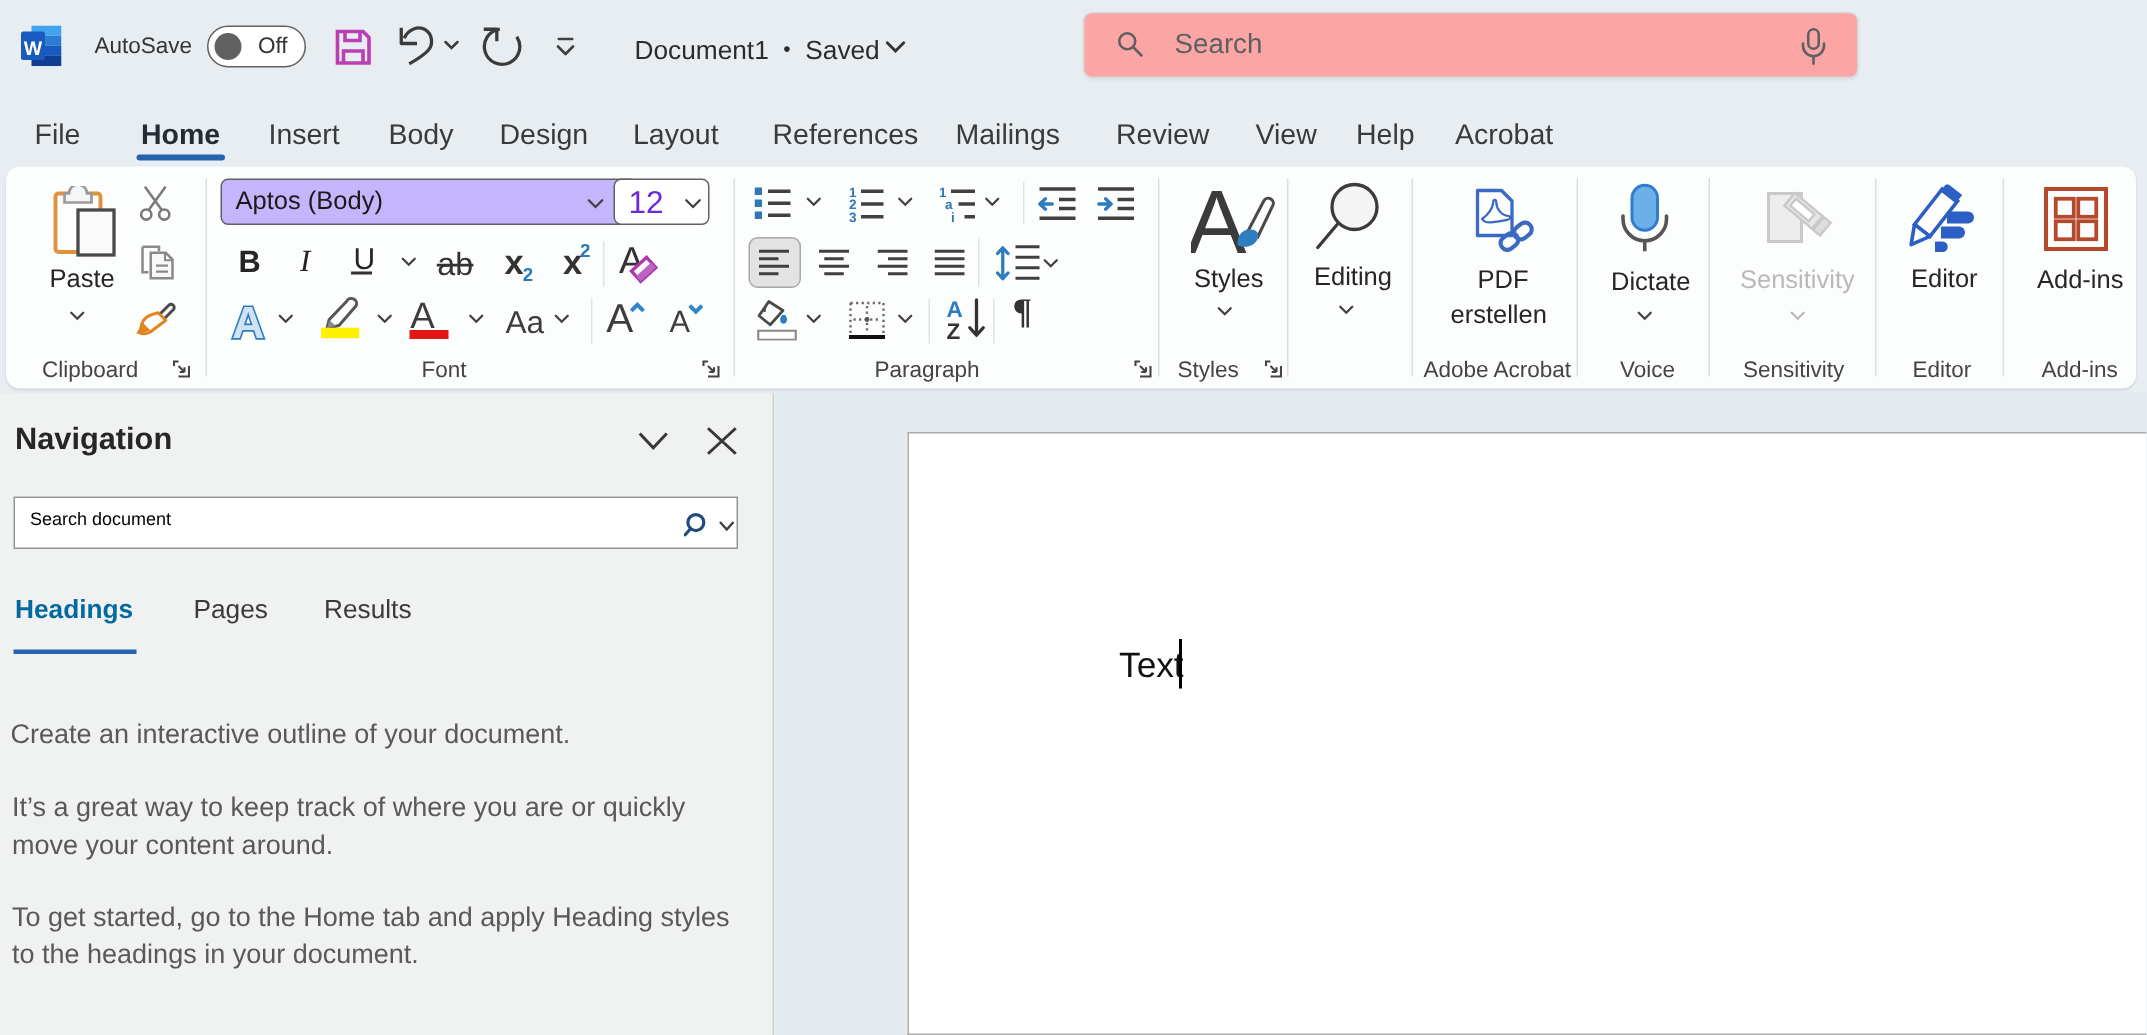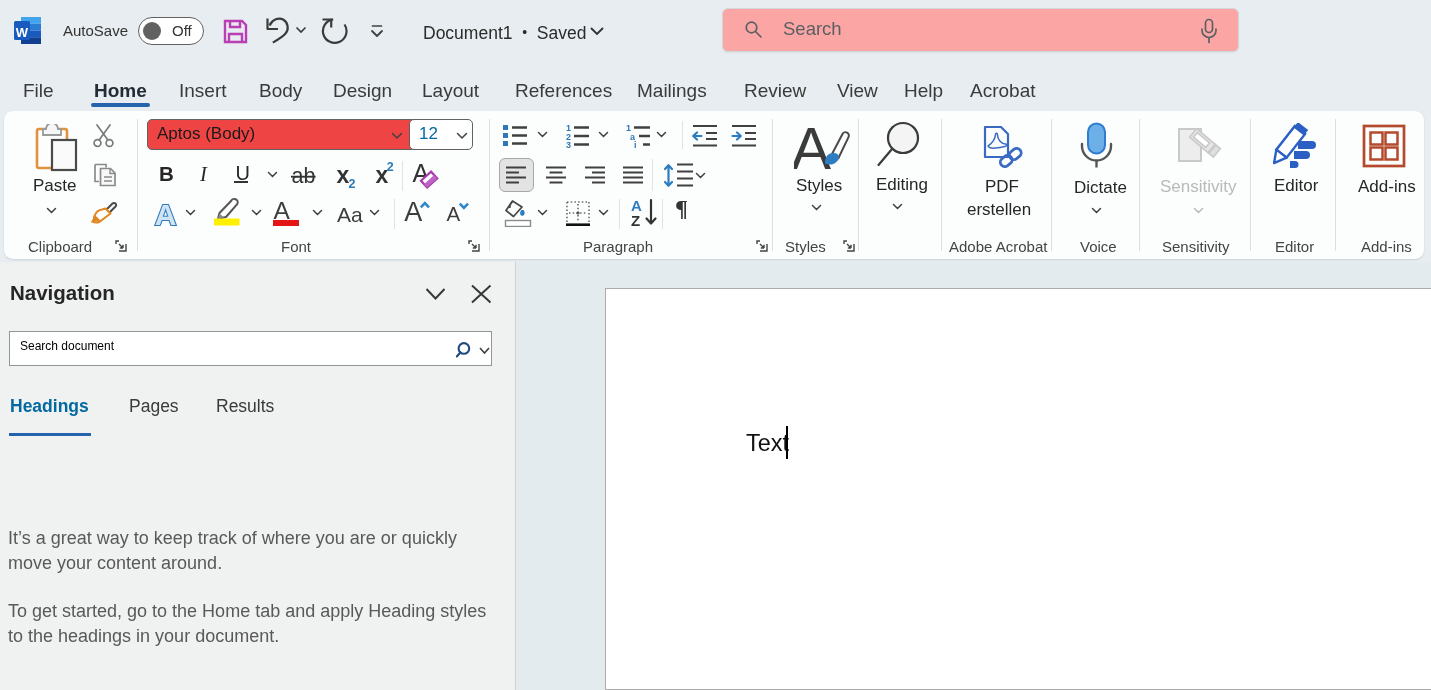--- a/index.html
+++ b/index.html
@@ -149,28 +149,28 @@
       <path d="M14.5 8.5 L19.5 13.5 L9 21.5 C6 23 3 22.5 1.5 21.5 C3.5 20 3 17.5 4 15 C5 12.5 8 10 11 9.5 z" fill="#fff" stroke="#e0861f" stroke-width="2" stroke-linejoin="round"></path>
       <path d="M1.5 21.5 C3 20 2.5 18 3.5 15.5 L8 20 z" fill="#e0861f" stroke="#e0861f" stroke-width="1.5"></path>
     </svg>
     <div class="glabel" style="left:24px">Clipboard</div>
     <svg class="abs" style="left:111px;top:129px" width="12" height="12" viewBox="0 0 12 12">
         <path d="M1 4 v-3 h3 M11 4 v7 h-7" fill="none" stroke="#444" stroke-width="1.4"></path>
         <path d="M4 4 l4 4 M8 8 v-3.2 M8 8 h-3.2" stroke="#444" stroke-width="1.4"></path>
       </svg>
     <div class="gsep" style="left:133px"></div>
 
-    <div class="abs" style="left:143px;top:8px;width:278px;height:31px;border:1px solid #616161;border-radius:5px;background:#ef4444">
+    <div class="abs" style="left:143px;top:8px;width:278px;height:31px;border:1px solid #616161;border-radius:5px;background:#c4b5fd">
       <div class="abs" style="left:9px;top:3.5px;font-size:17px;color:#1a1a1a">Aptos (Body)</div>
       <svg class="abs chev" style="left:243px;top:12px" width="12" height="8" viewBox="0 0 12 8">
           <path d="M1.5 1.5 l4.5 4.5 l4.5-4.5" fill="none" stroke="#404040" stroke-width="1.5" stroke-linecap="round"></path>
         </svg>
     </div>
     <div class="abs" style="left:405px;top:8px;width:64px;height:31px;border:1px solid #616161;border-radius:5px;background:#fff">
-      <div class="abs" style="left:9px;top:3.5px;font-size:17px;color:#0369a1">12</div>
+      <div class="abs" style="left:9px;top:3.5px;font-size:21px;color:#6d28d9">12</div>
       <svg class="abs chev" style="left:46px;top:12px" width="12" height="8" viewBox="0 0 12 8">
           <path d="M1.5 1.5 l4.5 4.5 l4.5-4.5" fill="none" stroke="#404040" stroke-width="1.5" stroke-linecap="round"></path>
         </svg>
     </div>
 
     <svg class="abs" style="left:154px;top:52px" width="20" height="24" viewBox="0 0 20 24">
         <text x="1" y="18" font-size="20.5" font-weight="bold" fill="#262626" font-family="Liberation Sans">B</text>
       </svg>
     <svg class="abs" style="left:193px;top:52px" width="18" height="24" viewBox="0 0 18 24">
         <text x="3" y="17.5" font-size="20.5" font-style="italic" fill="#262626" font-family="Liberation Serif">I</text>
@@ -454,20 +454,21 @@
             <path d="M4.4 11.5 L0.8 15.5" stroke="#20497e" stroke-width="2.1" stroke-linecap="round"></path>
           </svg>
         <svg class="abs chev" style="left:468px;top:14px" width="13" height="10" viewBox="0 0 13 10">
             <path d="M2 2 l4.5 5 L11 2" fill="none" stroke="#404040" stroke-width="1.6"></path>
           </svg>
       </div>
       <div class="navtab" style="left:10px;font-weight:bold;color:#0369a1">Headings</div>
       <div class="navtab" style="left:129px">Pages</div>
       <div class="navtab" style="left:216px">Results</div>
       <div class="abs" id="tabul"></div>
+      <div class="navp" style="left:7px;top:215px">Create an interactive outline of your document.</div>
       <div class="navp" style="left:8px;top:264px">It’s a great way to keep track of where you are or quickly<br>move your content around.</div>
       <div class="navp" style="left:8px;top:337px">To get started, go to the Home tab and apply Heading styles<br>to the headings in your document.</div>
     </div>
     <div id="docarea">
       <div id="page"></div>
       <div class="abs" id="dtext">Text</div>
       <div class="abs" id="cursor"></div>
     </div>
   </div>
 </div>

